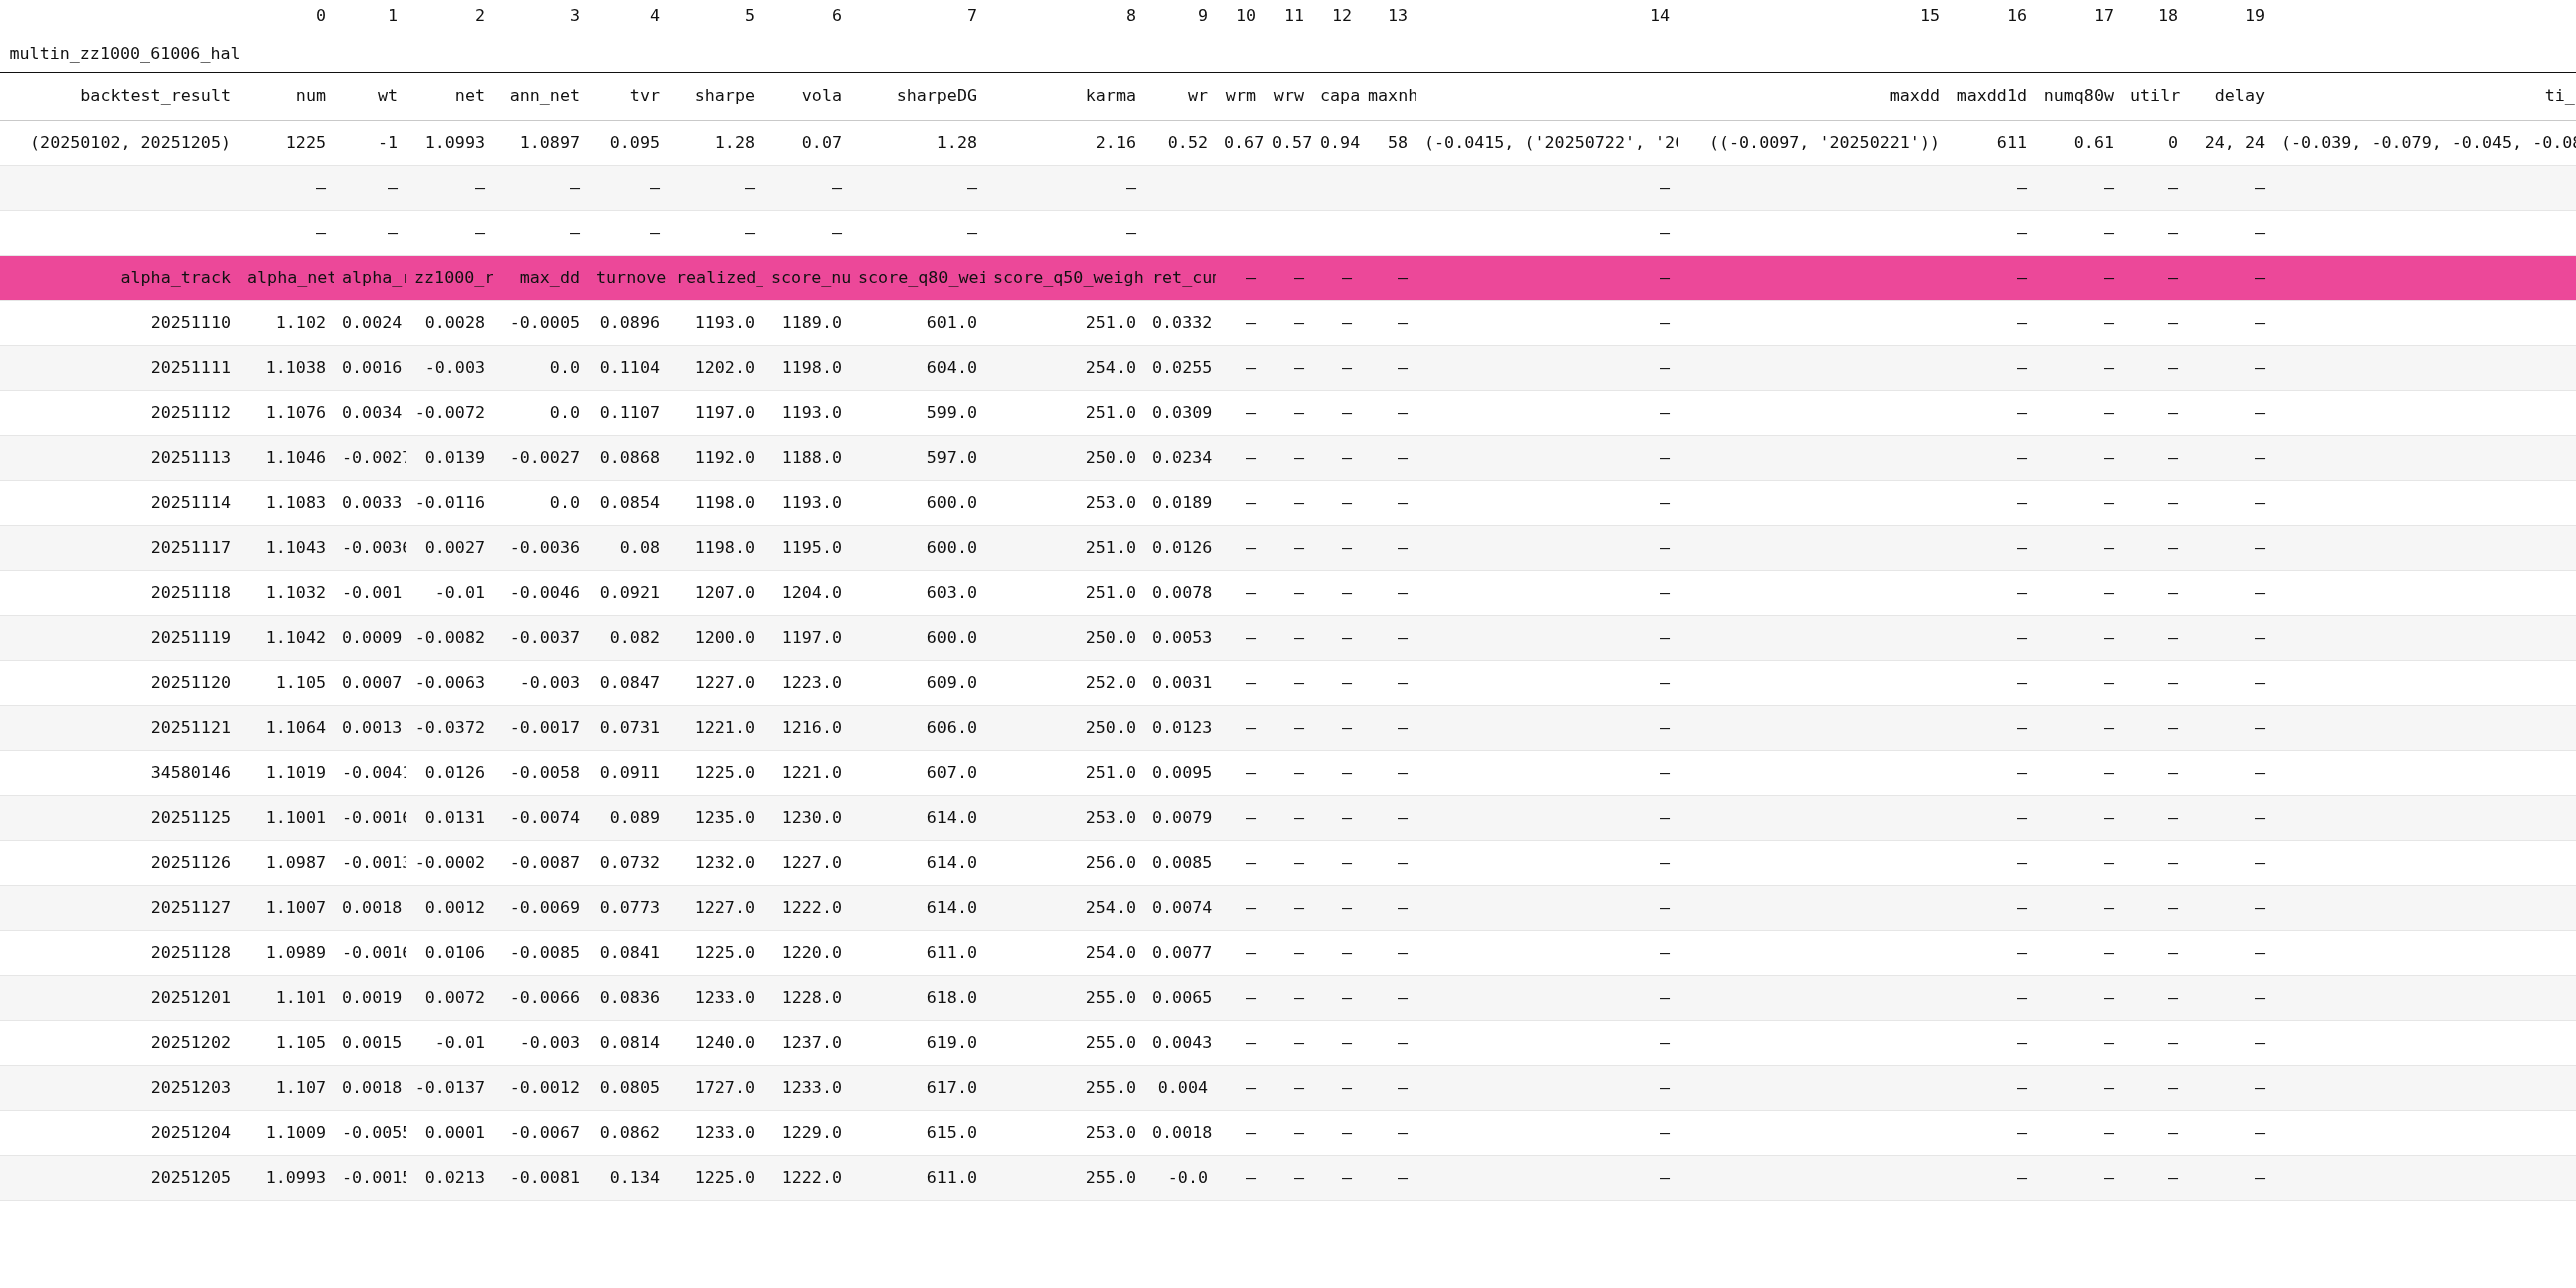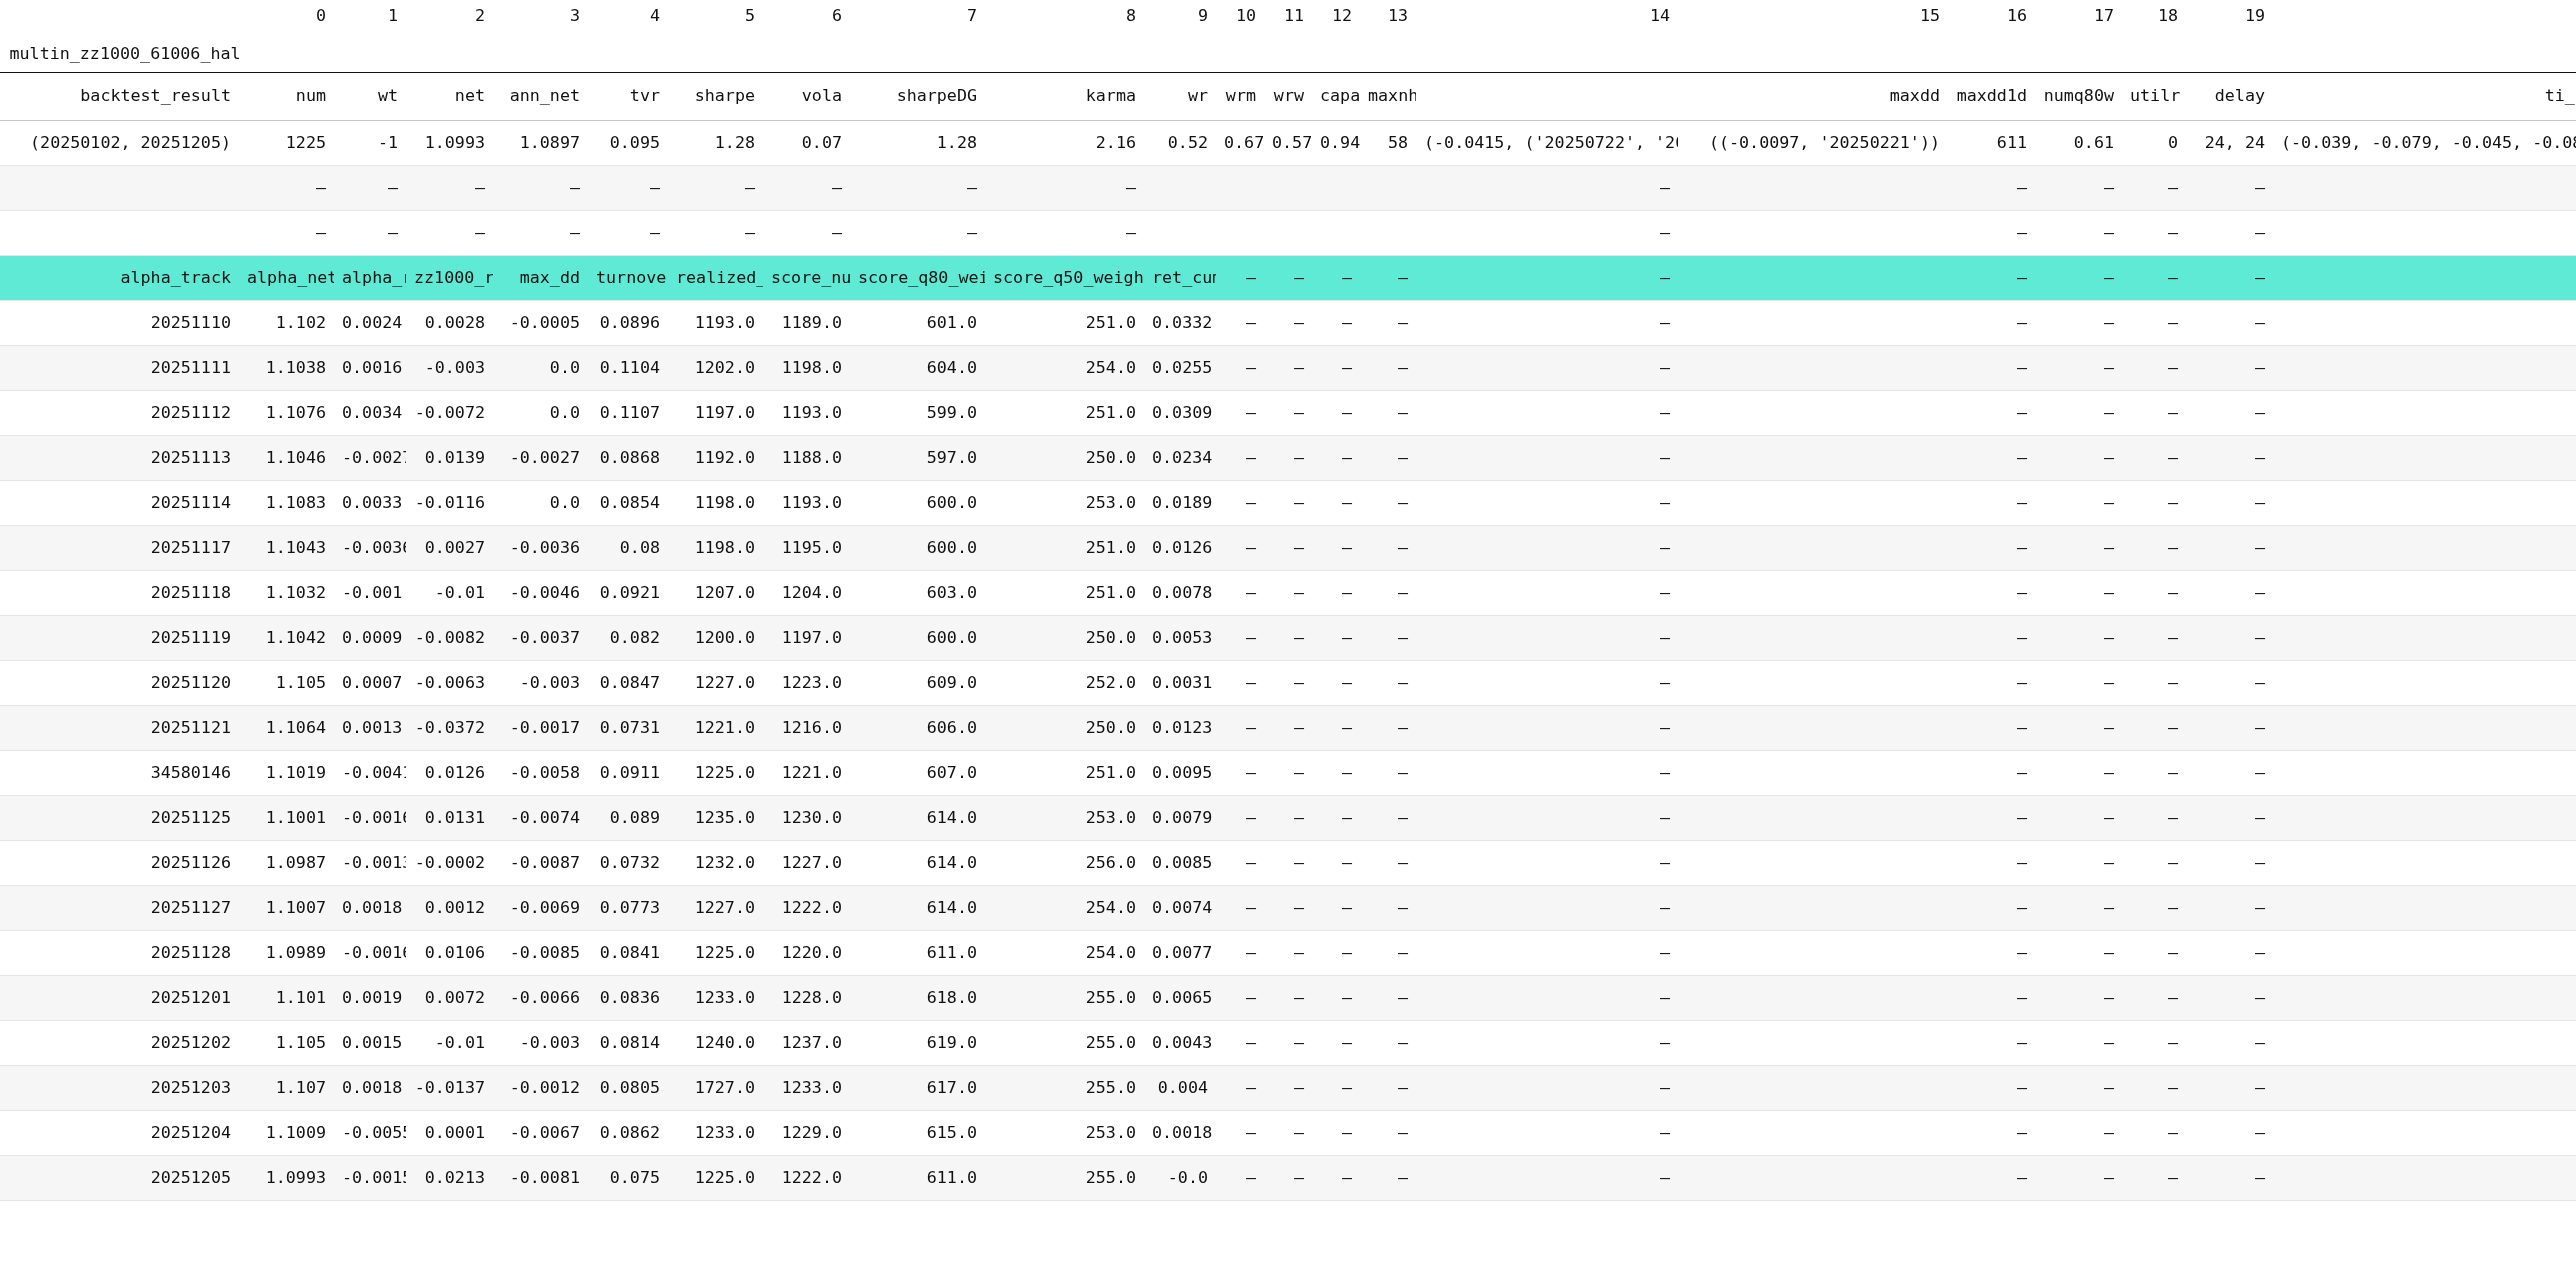--- a/index.html
+++ b/index.html
@@ -65,21 +65,21 @@
   }
   tr.datarow.alt td {
     background: #f6f6f6;
   }
   tr.datarow.plain td {
     background: #ffffff;
   }
   tr.sectionrow td {
     height: 45px;
     border-bottom: 0.8px solid #e6e6e6;
-    background: #5eead4;
+    background: #ec4899;
   }
 </style>
 </head>
 <body>
 
 <div class="page">
   <table class="grid">
     <colgroup id="colgroup">
         <col style="width: 239px;">
         <col style="width: 95px;">
@@ -728,21 +728,21 @@
           <td>—</td>
           <td>—</td>
           <td>—</td>
         </tr>
         <tr class="datarow alt">
           <td>20251205</td>
           <td>1.0993</td>
           <td>-0.0015</td>
           <td>0.0213</td>
           <td>-0.0081</td>
-          <td>0.075</td>
+          <td>0.134</td>
           <td>1225.0</td>
           <td>1222.0</td>
           <td>611.0</td>
           <td>255.0</td>
           <td>-0.0</td>
           <td>—</td>
           <td>—</td>
           <td>—</td>
           <td>—</td>
           <td>—</td>

